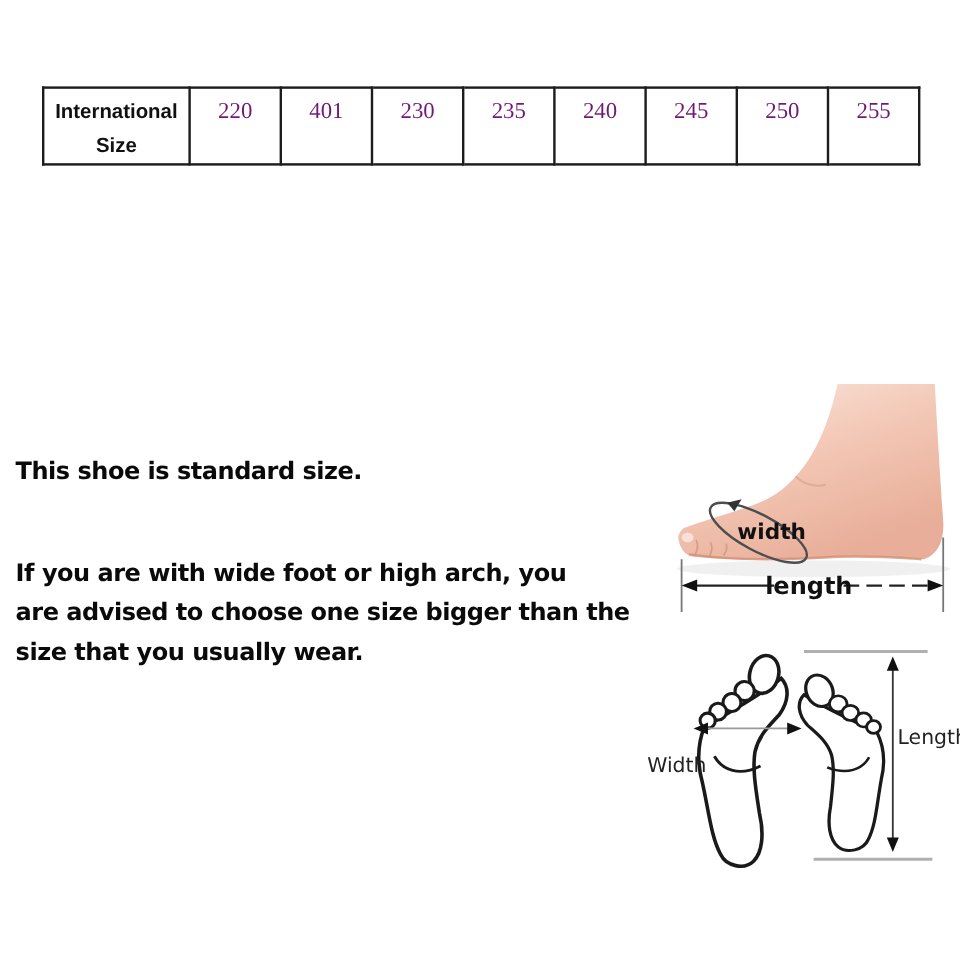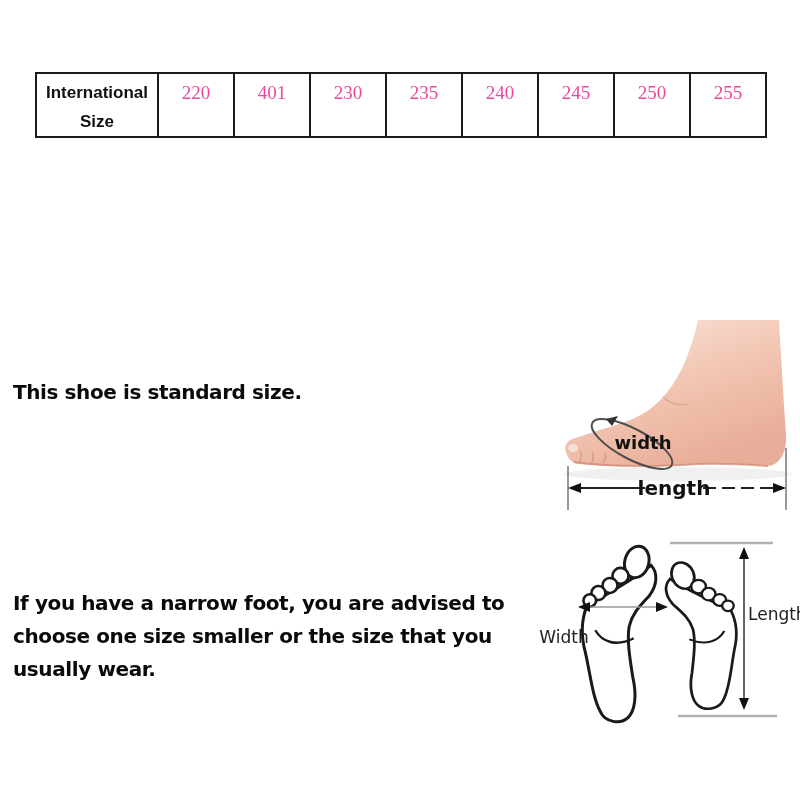--- a/index.html
+++ b/index.html
@@ -6,21 +6,21 @@
   #canvas{position:relative;width:800px;height:788px;background:#ffffff;overflow:hidden;
           font-family:"Liberation Sans",sans-serif;color:#000;border-radius:26px;}
 
   
   table.size-table{position:absolute;left:35px;top:72px;border-collapse:collapse;table-layout:fixed;
                    background:#fff;}
   table.size-table th,table.size-table td{
       border:2px solid #1c1c1c;text-align:center;vertical-align:top;
       padding:4px 0 0 0;white-space:pre-line;}
   table.size-table th{width:120px;font:bold 17px/29px "Liberation Sans",sans-serif;color:#111;}
-  table.size-table td{width:74px;font:19px/29px "Liberation Serif",serif;color:#ec4899;}
+  table.size-table td{width:74px;font:19px/29px "Liberation Serif",serif;color:#701a75;}
   table.size-table tr{height:59px;}
 
   
   .note{position:absolute;left:13px;white-space:pre-line;
         font:bold 20px/33px "DejaVu Sans",sans-serif;letter-spacing:-0.4px;color:#0a0a0a;}
   #note-standard{top:376px;}
   #note-wide{top:461px;}
   #note-narrow{top:587px;}
 
   
@@ -45,23 +45,23 @@
         <td>235</td>
         <td>240</td>
         <td>245</td>
         <td>250</td>
         <td>255</td>
       </tr>
     </tbody>
   </table>
 
   <div class="note" id="note-standard">This shoe is standard size.</div>
-  <div class="note" id="note-narrow">If you have a narrow foot, you are advised to
-choose one size smaller or the size that you
-usually wear.</div>
+  <div class="note" id="note-wide">If you are with wide foot or high arch, you
+are advised to choose one size bigger than the
+size that you usually wear.</div>
 
   <svg class="diagram" id="foot-photo" width="252" height="200" viewBox="0 0 252 200">
     <defs>
       <linearGradient id="skinGrad" x1="0" y1="0" x2="0.55" y2="1">
         <stop offset="0" stop-color="#fbe9e1"></stop>
         <stop offset="0.5" stop-color="#f3c8b6"></stop>
         <stop offset="1" stop-color="#e8ae99"></stop>
       </linearGradient>
     </defs>
 

